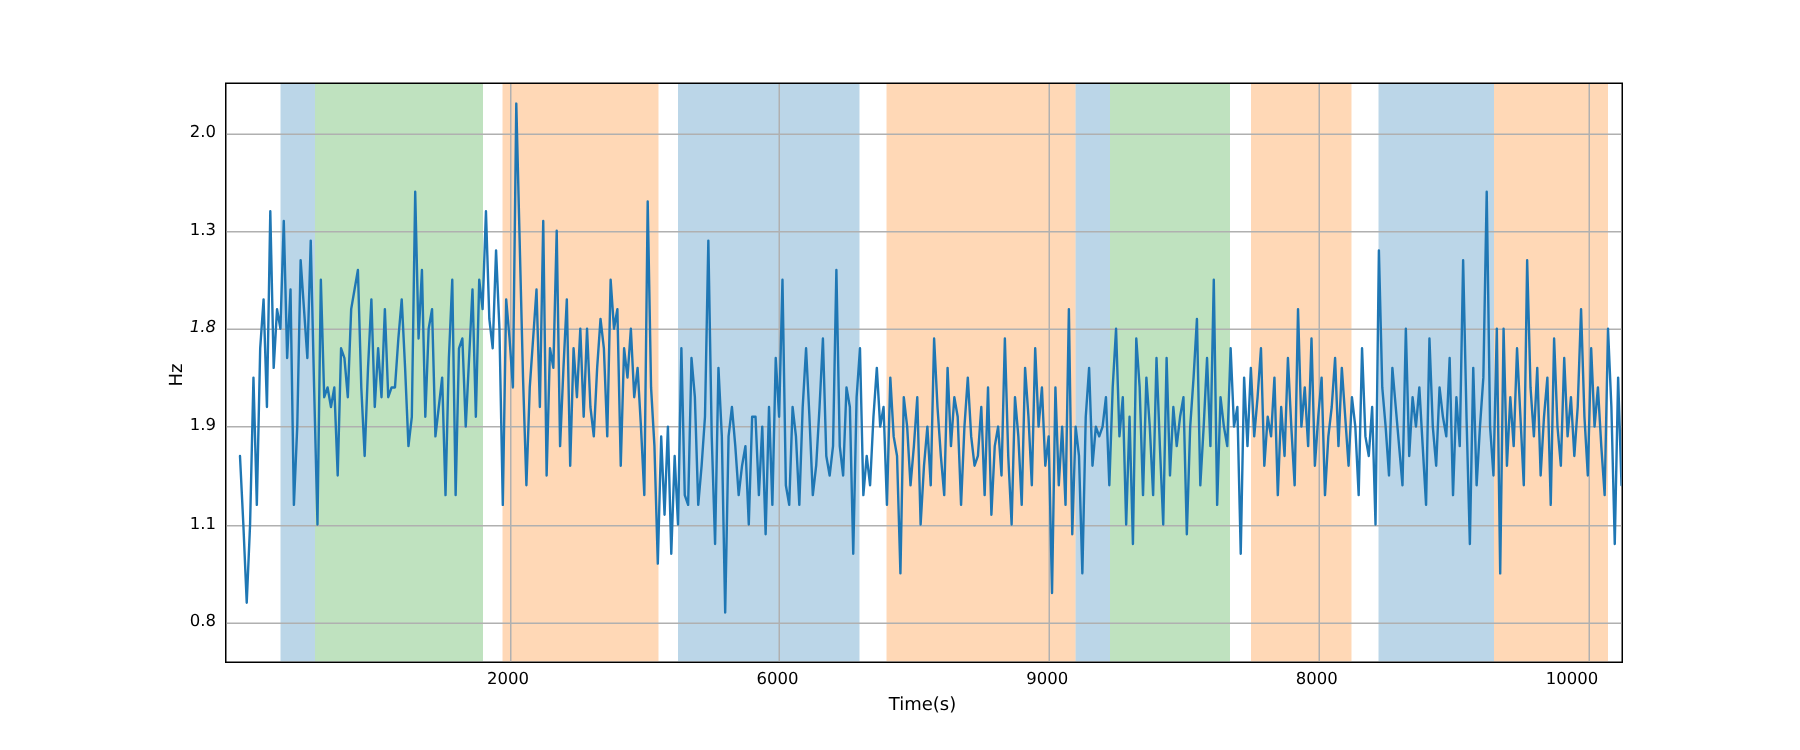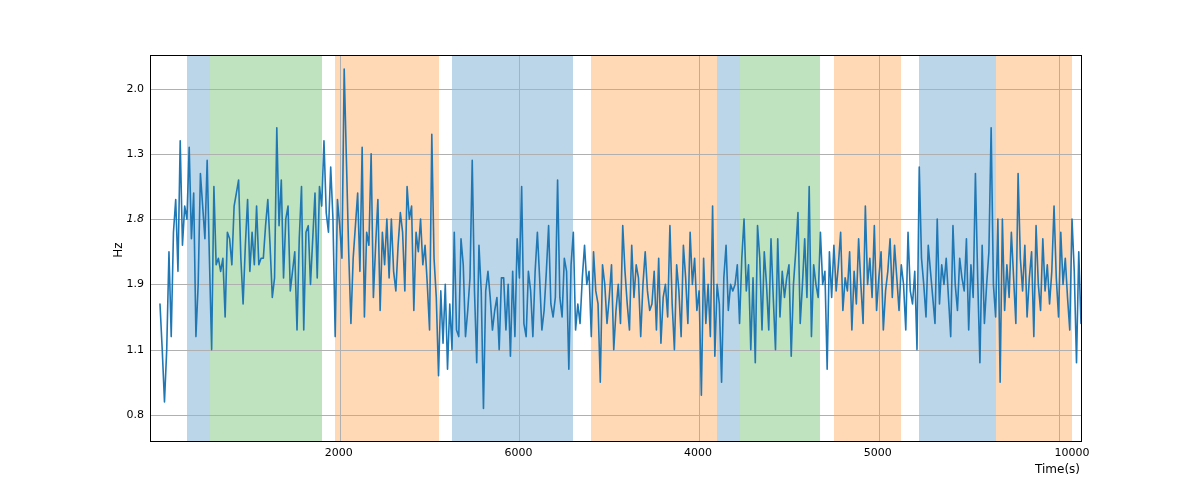--- a/index.html
+++ b/index.html
@@ -61,21 +61,21 @@
     display: block;
     transform: rotate(-90deg);
     white-space: nowrap;
     font-size: 12px;
   }
   .xlabel {
     position: absolute;
     left: 150px;
     width: 930px;
     top: 462px;
-    text-align: right;
+    text-align: center;
     font-size: 12px;
   }
   .ytick, .xtick {
     position: absolute;
     font-size: 11px;
   }
   .ytick { right: 1056px; text-align: right; width: 40px; transform: translateY(-50%); }
   .xtick { top: 446px; transform: translateX(-50%); }
   svg.plotline {
     position: absolute;
@@ -132,16 +132,16 @@
   <div class="xlabel">Time(s)</div>
 
 <div class="ytick" style="top: 413.898px;">0.8</div>
     <div class="ytick" style="top: 348.644px;">1.1</div>
     <div class="ytick" style="top: 283.39px;">1.9</div>
     <div class="ytick" style="top: 218.136px; font-style: italic;">1.8</div>
     <div class="ytick" style="top: 152.881px;">1.3</div>
     <div class="ytick" style="top: 87.6271px;">2.0</div>
     <div class="xtick" style="left: 338.696px;">2000</div>
     <div class="xtick" style="left: 518.406px;">6000</div>
-    <div class="xtick" style="left: 698.116px;">4000</div>
-    <div class="xtick" style="left: 877.826px;">5000</div>
-    <div class="xtick" style="left: 1072px;">10000</div>
+    <div class="xtick" style="left: 698.116px;">9000</div>
+    <div class="xtick" style="left: 877.826px;">8000</div>
+    <div class="xtick" style="left: 1048px;">10000</div>
   </div>
 
 </body></html>

